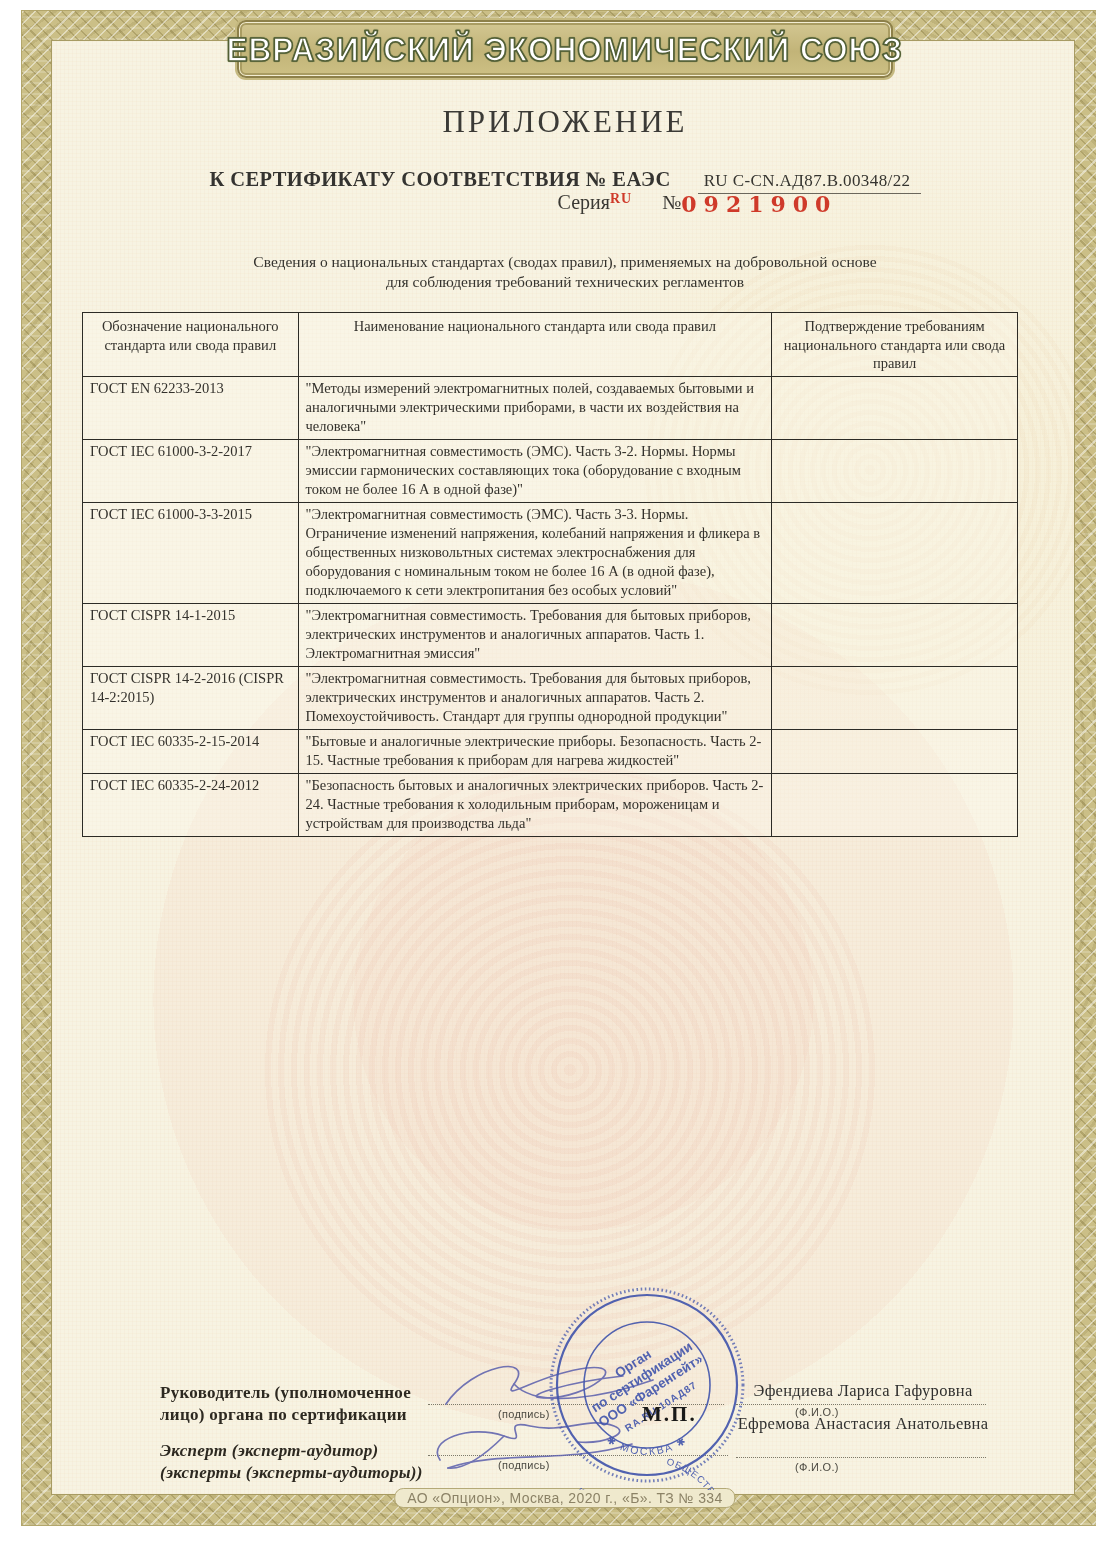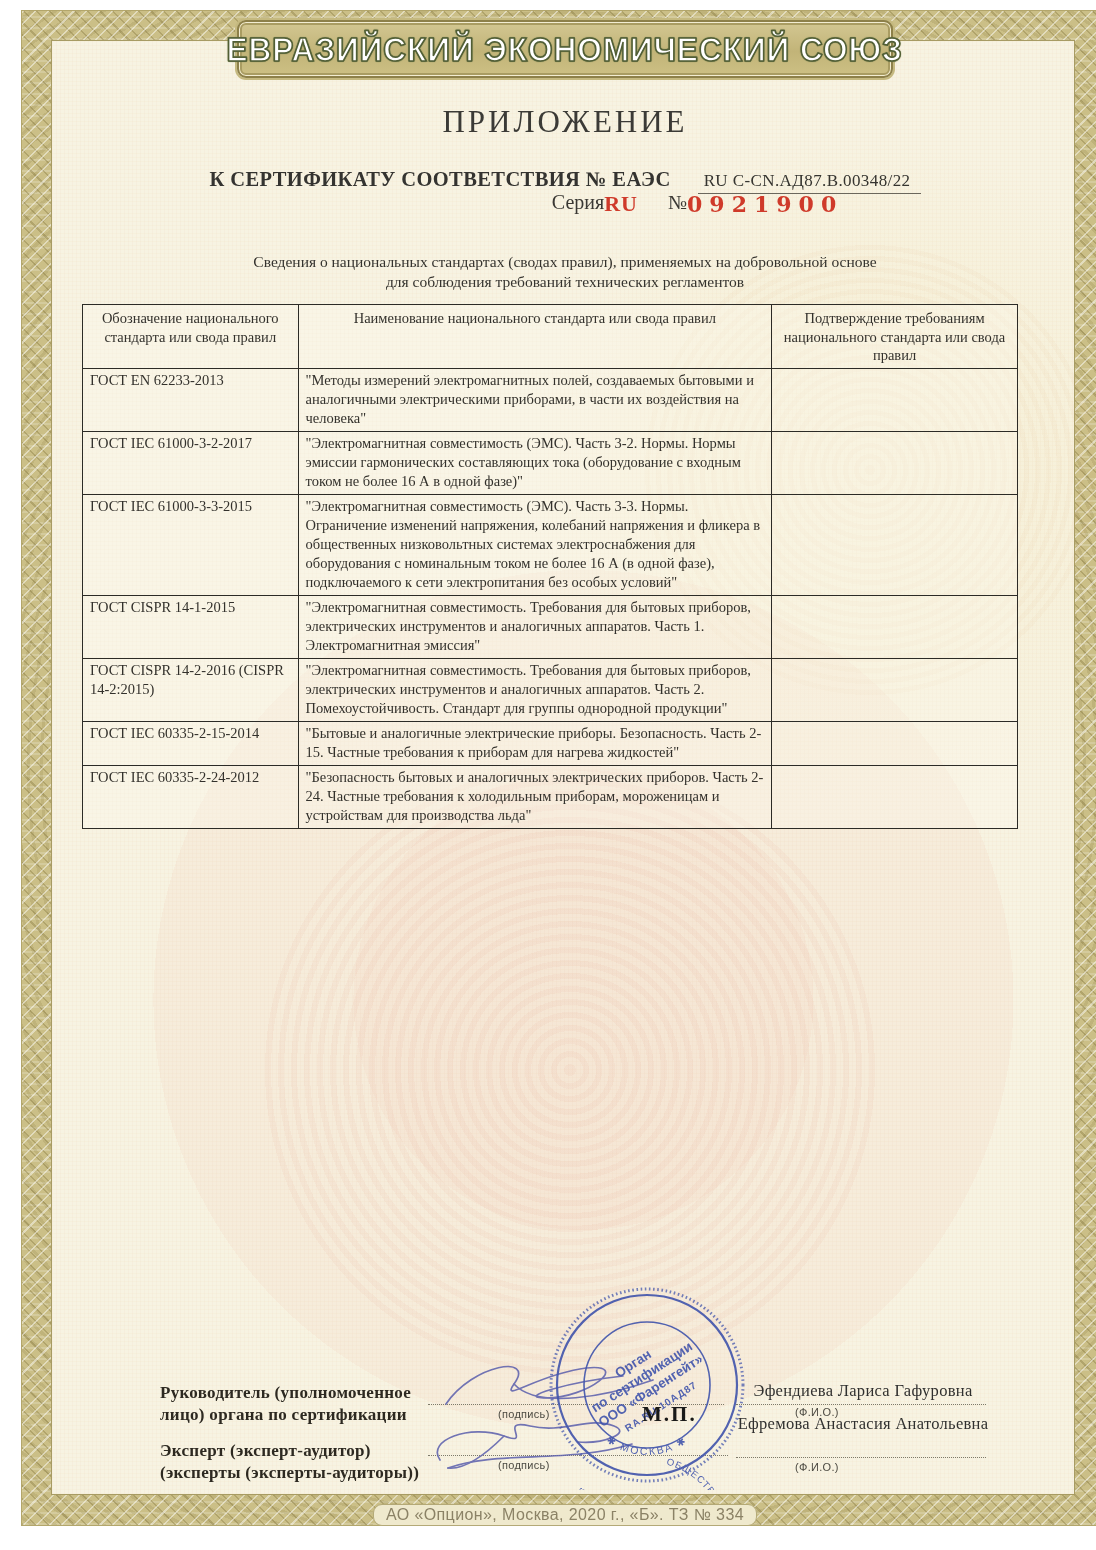--- a/index.html
+++ b/index.html
@@ -62,51 +62,51 @@
     display:flex; justify-content:center; align-items:baseline; gap:27px;
   }
   .subtitle-label{font-weight:bold; font-size:20.5px; color:#343330; letter-spacing:.4px;}
   .cert-number{font-size:17px; color:#35342f; border-bottom:1px solid #6b675c; padding:0 10px 2px 6px; letter-spacing:.4px;}
   .series-row{
     position:absolute; top:191px; left:0; width:100%; z-index:2;
     display:flex; justify-content:center; align-items:flex-start; 
     padding-left:265px; box-sizing:border-box;
   }
   .series-label{font-size:20px; color:#3a3833;}
-  .series-value{font-size:22px; font-weight:bold; color:#cf3a2a; letter-spacing:1px;}
+  .series-value{font-size:14px; font-weight:bold; color:#cf3a2a; letter-spacing:1px;}
   .num-sign{font-size:20px; color:#3a3833; margin-left:30px;}
   .blank-number{font-size:22px; font-weight:bold; color:#cf3a2a; letter-spacing:7px; font-family:"DejaVu Serif", serif;}
 
   .intro{
     position:absolute; top:252px; left:0; width:100%; z-index:2;
     text-align:center; font-size:15.5px; line-height:20px; color:#35332e;
   }
 
   
   .std-table{
-    position:absolute; top:304px; left:82px; width:936px; z-index:2;
+    position:absolute; top:312px; left:82px; width:936px; z-index:2;
     border-collapse:collapse; table-layout:fixed;
     font-size:14.5px; line-height:19px; color:#33312c;
   }
   .std-table th,.std-table td{
     border:1.6px solid #2c2b26; padding:2px 7px 3px 7px; vertical-align:top;
     font-weight:normal; background:rgba(252,250,238,.35);
   }
   .std-table th{text-align:center; line-height:18.5px; padding-top:4px;}
   .col-designation{width:213px;}
   .col-name{width:468px;}
   .col-confirm{width:243px;}
 
   
   .sig-label{
     position:absolute; z-index:2; font-weight:bold; font-size:17px; line-height:22px;
     color:#2d2921; letter-spacing:.3px; width:290px;
   }
   .lbl1{left:160px; top:1382px;}
-  .lbl2{left:160px; top:1440px;}
+  .lbl2{left:160px; top:1440px;font-style:italic;}
   .sig-line{position:absolute; z-index:2; border-bottom:1.2px dotted #7d7a6a; height:0;}
   .sline1{left:428px; top:1404px; width:296px;}
   .sline2{left:428px; top:1455px; width:300px;}
   .nline1{left:736px; top:1404px; width:250px;}
   .nline2{left:736px; top:1457px; width:250px;}
   .sig-caption{
     position:absolute; z-index:2; font-family:"Liberation Sans", sans-serif;
     font-size:11px; color:#4c4a42; letter-spacing:.3px;
   }
   .scap1{left:498px; top:1408px;}
@@ -117,22 +117,22 @@
   .name1{left:733px; top:1381px;}
   .name2{left:733px; top:1414px;}
   .mp-label{
     position:absolute; left:642px; top:1402px; z-index:6;
     font-weight:bold; font-size:21px; letter-spacing:2px; color:#191918;
   }
   .stamp{position:absolute; left:546px; top:1282px; width:202px; height:208px; z-index:5; opacity:.93;}
   .signature-ink{position:absolute; left:418px; top:1352px; width:300px; height:140px; z-index:4;}
 
   .imprint{
-    position:absolute; bottom:24px; left:50%; transform:translateX(-50%); z-index:3;
-    font-family:"Liberation Sans", sans-serif; font-size:16px; color:#8b8266;
+    position:absolute; bottom:42px; left:50%; transform:translateX(-50%); z-index:3;
+    font-family:"Liberation Sans", sans-serif; font-size:14px; color:#8b8266;
     background:#efe9cd; border:1px solid #b4a977; border-radius:9px; padding:1px 12px;
     white-space:nowrap; letter-spacing:.4px;
   }
 </style>
 </head>
 <body>
 
 <div class="page">
 
   <div class="frame"></div>

